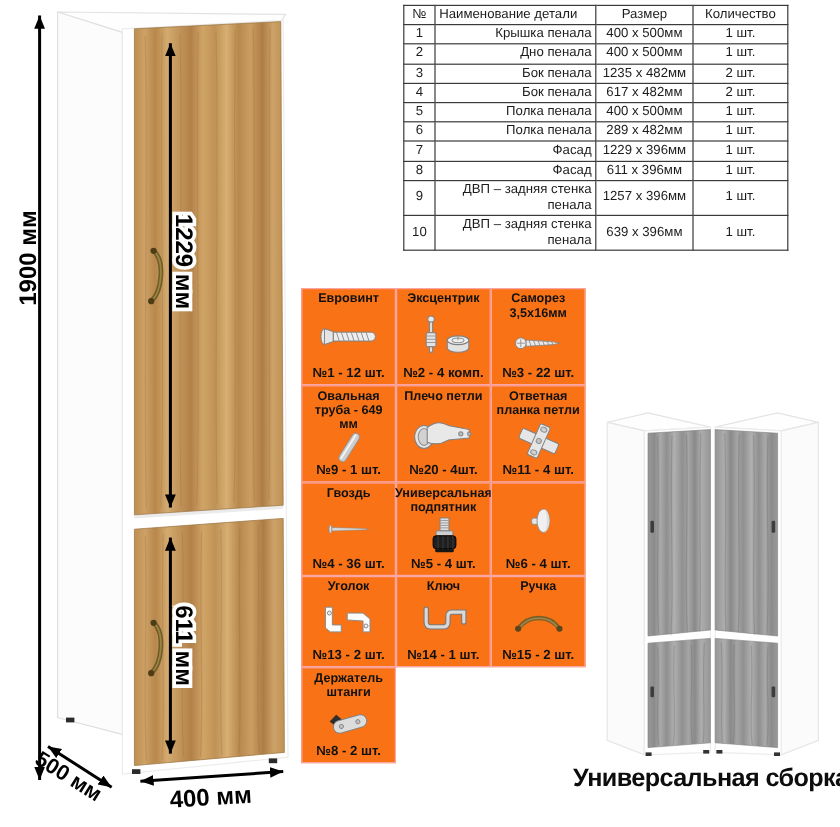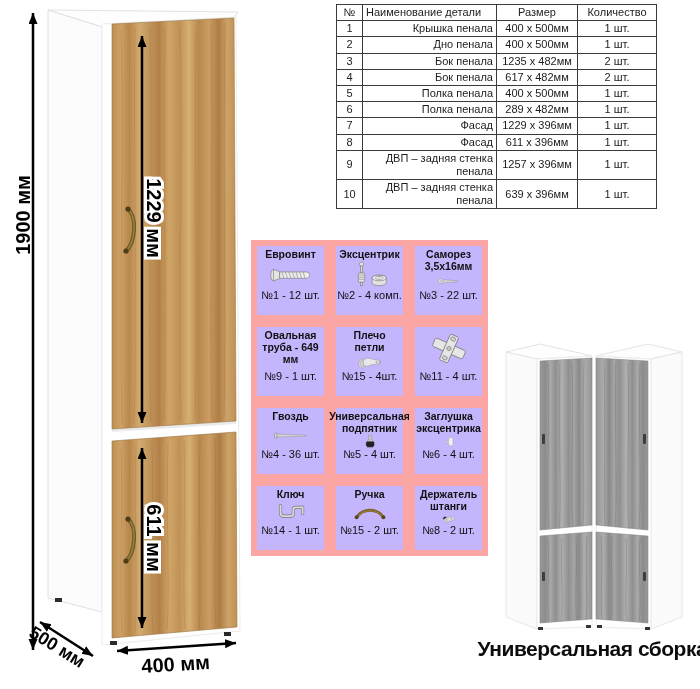--- a/index.html
+++ b/index.html
@@ -21,29 +21,29 @@
   .c-num,.c-size,.c-qty{text-align:center}
   .c-name{text-align:right}
 
   
   .hw{
     position:absolute;left:251px;top:240px;
     display:grid;grid-template-columns:79px 79px 79px;
     grid-template-rows:81px 81px 78px 76px 80px;
   }
   .hw-cell{
-    border:6px solid #fca5a5;box-sizing:border-box;background:#c4b5fd;
+    border:1px solid #fca5a5;box-sizing:border-box;background:#f97316;
     display:flex;flex-direction:column;align-items:center;min-height:0;
   }
   .hw-cell-empty{border:none;background:transparent}
   .hw-title{
     font-weight:bold;font-size:10.5px;line-height:1.12;text-align:center;
     padding:3px 2px 0;
   }
-  .hw-count{font-weight:normal;font-size:11px;text-align:right;padding:0 0 14px}
+  .hw-count{font-weight:bold;font-size:11px;text-align:right;padding:0 0 3px}
   .hw-icon{flex:1;min-height:0;display:flex;align-items:center;justify-content:center;width:100%}
   .hw-icon svg{display:block;max-height:100%}
 
   
   .caption{
     position:absolute;left:460px;top:637px;width:270px;text-align:center;
     font-size:21px;font-weight:bold;letter-spacing:-0.5px;color:#0d0d0d;
     white-space:nowrap;
   }
   svg text{font-family:"Liberation Sans",sans-serif}
@@ -276,24 +276,25 @@
     <div class="hw-title">Плечо петли</div>
     <div class="hw-icon">
       <svg width="58" height="35" viewBox="0 0 64 40">
           <ellipse cx="13" cy="23" rx="9" ry="11" fill="#e3e3e3" stroke="#808080"></ellipse>
           <ellipse cx="13" cy="23" rx="5.5" ry="8" fill="#d2d2d2" stroke="#909090"></ellipse>
           <path d="M16,14 q10,-8 20,-2 l20,4 v8 l-20,2 q-10,6 -20,2 z" fill="#e8e8e8" stroke="#808080"></path>
           <circle cx="48" cy="20" r="2" fill="#bbb" stroke="#888"></circle>
           <circle cx="56" cy="20" r="1.6" fill="#bbb" stroke="#888"></circle>
         </svg>
     </div>
-    <div class="hw-count">№15 - 4шт.</div>
-  </div>
-
-  <div class="hw-cell">
+    <div class="hw-count">№20 - 4шт.</div>
+  </div>
+
+  <div class="hw-cell">
+    <div class="hw-title">Ответная планка петли</div>
     <div class="hw-icon">
       <svg width="58" height="33" viewBox="0 0 64 40">
           <g transform="rotate(24 32 20)">
             <rect x="12" y="14.5" width="40" height="11" rx="2" fill="#e6e6e6" stroke="#808080"></rect>
             <rect x="26.5" y="3" width="11" height="34" rx="2" fill="#e6e6e6" stroke="#808080"></rect>
             <ellipse cx="32" cy="7.5" rx="3.2" ry="2.4" fill="#cfcfcf" stroke="#909090"></ellipse>
             <ellipse cx="32" cy="32.5" rx="3.2" ry="2.4" fill="#cfcfcf" stroke="#909090"></ellipse>
             <circle cx="32" cy="20" r="2.6" fill="#c2c2c2" stroke="#909090"></circle>
           </g>
         </svg>
@@ -321,31 +322,44 @@
           <rect x="24" y="15" width="17" height="5" rx="1" fill="#cfcfcf" stroke="#808080"></rect>
           <rect x="21" y="20" width="23" height="13" rx="3" fill="#1f1f1f" stroke="#000"></rect>
           <path d="M26,20 v13 M31,20 v13 M36,20 v13 M41,20 v13" stroke="#3c3c3c" fill="none"></path>
           <rect x="23" y="33" width="19" height="3.5" rx="1.5" fill="#161616"></rect>
         </svg>
     </div>
     <div class="hw-count">№5 - 4 шт.</div>
   </div>
 
   <div class="hw-cell">
-    <div class="hw-title">Заглушка эксцентрика</div>
     <div class="hw-icon">
       <svg width="58" height="30" viewBox="0 0 64 40">
           <rect x="24" y="17" width="9" height="7" rx="2.5" fill="#e6e6e6" stroke="#8a8a8a"></rect>
           <ellipse cx="37" cy="20" rx="7" ry="13" fill="#f0f0f0" stroke="#8a8a8a"></ellipse>
           <path d="M37,7 a7,13 0 0 1 0,26 a4,13 0 0 0 0,-26" fill="#dedede"></path>
         </svg>
     </div>
     <div class="hw-count">№6 - 4 шт.</div>
   </div>
 
+  <div class="hw-cell">
+    <div class="hw-title">Уголок</div>
+    <div class="hw-icon">
+      <svg width="58" height="33" viewBox="0 0 64 40">
+          <g fill="#fcfcfc" stroke="#8a8a8a">
+            <path d="M8,6 v21 l5,4 h11 v-7 h-9 v-18 z"></path>
+            <circle cx="12" cy="12" r="2" fill="#eee"></circle>
+            <path d="M30,12 h16 l7,6 v13 h-7 v-11 l-16,-1 z"></path>
+            <circle cx="49" cy="25" r="2" fill="#eee"></circle>
+          </g>
+        </svg>
+    </div>
+    <div class="hw-count">№13 - 2 шт.</div>
+  </div>
 
   <div class="hw-cell">
     <div class="hw-title">Ключ</div>
     <div class="hw-icon">
       <svg width="58" height="33" viewBox="0 0 64 40">
           <path d="M14,8 v13 q0,5 5,5 h12 q5,0 5,-5 v-6 q0,-4 4,-4 h12 v10" fill="none" stroke="#787878" stroke-width="5.4" stroke-linecap="round"></path>
           <path d="M14,8 v13 q0,5 5,5 h12 q5,0 5,-5 v-6 q0,-4 4,-4 h12 v10" fill="none" stroke="#d9d9d9" stroke-width="3.2" stroke-linecap="round"></path>
         </svg>
     </div>
     <div class="hw-count">№14 - 1 шт.</div>

